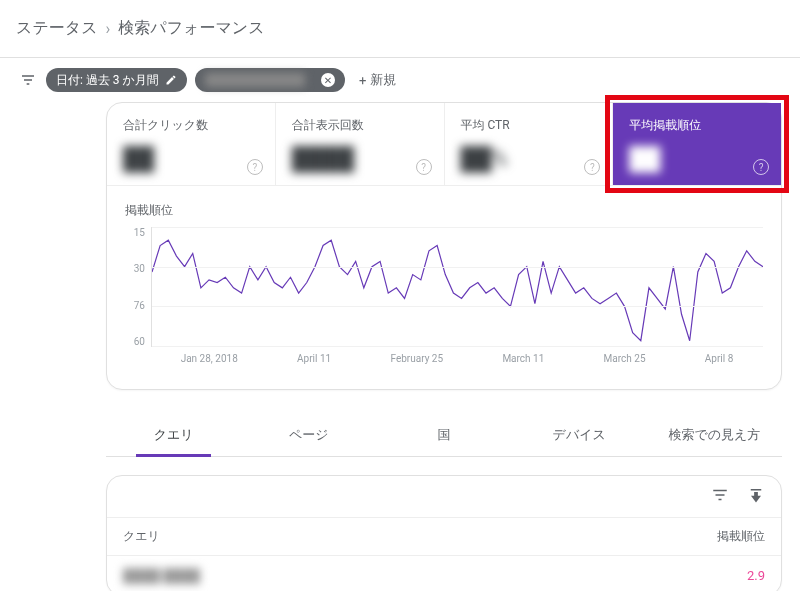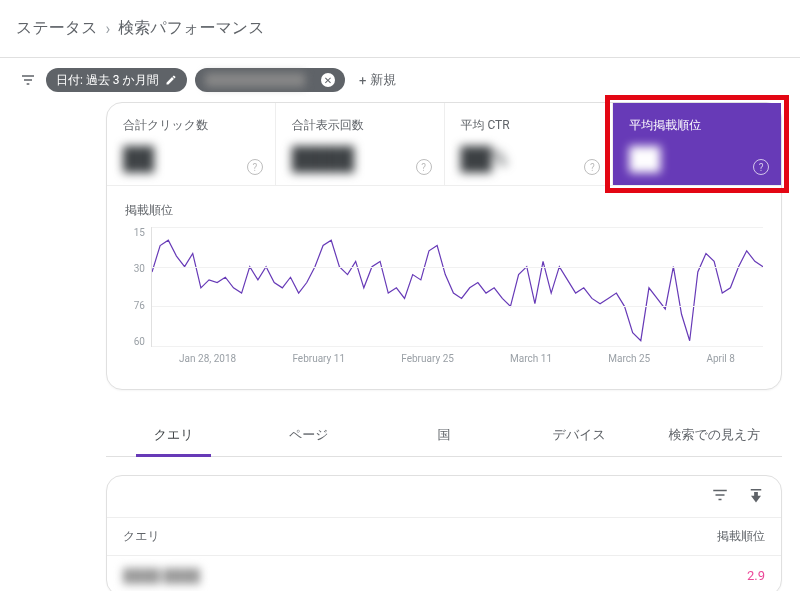--- a/index.html
+++ b/index.html
@@ -112,21 +112,21 @@
             <span>76</span>
             <span>60</span>
           </div>
         <div class="plot" id="plot">
           <svg class="line" id="line-svg" preserveAspectRatio="none" viewBox="0 0 75 100">
               <path d="M0 37.77777777777778 L1 15.555555555555555 L2 11.11111111111111 L3 24.444444444444443 L4 33.33333333333333 L5 22.22222222222222 L6 51.11111111111111 L7 44.44444444444444 L8 46.666666666666664 L9 42.22222222222222 L10 51.11111111111111 L11 55.55555555555556 L12 33.33333333333333 L13 44.44444444444444 L14 33.33333333333333 L15 46.666666666666664 L16 51.11111111111111 L17 42.22222222222222 L18 55.55555555555556 L19 46.666666666666664 L20 33.33333333333333 L21 15.555555555555555 L22 11.11111111111111 L23 33.33333333333333 L24 40 L25 28.888888888888886 L26 51.11111111111111 L27 33.33333333333333 L28 28.888888888888886 L29 55.55555555555556 L30 51.11111111111111 L31 60 L32 40 L33 44.44444444444444 L34 20 L35 15.555555555555555 L36 40 L37 55.55555555555556 L38 60 L39 51.11111111111111 L40 46.666666666666664 L41 55.55555555555556 L42 51.11111111111111 L43 60 L44 66.66666666666666 L45 40 L46 33.33333333333333 L47 64.44444444444444 L48 28.888888888888886 L49 55.55555555555556 L50 33.33333333333333 L51 44.44444444444444 L52 55.55555555555556 L53 51.11111111111111 L54 60 L55 64.44444444444444 L56 60 L57 55.55555555555556 L58 66.66666666666666 L59 88.88888888888889 L60 95.55555555555556 L61 51.11111111111111 L62 60 L63 68.88888888888889 L64 33.33333333333333 L65 73.33333333333333 L66 95.55555555555556 L67 37.77777777777778 L68 22.22222222222222 L69 28.888888888888886 L70 55.55555555555556 L71 51.11111111111111 L72 33.33333333333333 L73 20 L74 28.888888888888886 L75 33.33333333333333 " stroke="#673ab7" stroke-width="1.2" fill="none" vector-effect="non-scaling-stroke"></path>
             </svg>
         <div class="grid-line" style="top: 0%;"></div><div class="grid-line" style="top: 33.3333%;"></div><div class="grid-line" style="top: 66.6667%;"></div><div class="grid-line" style="top: 100%;"></div></div>
         <div class="x-axis" id="x-axis">
             <span>Jan 28, 2018</span>
-            <span>February 11</span>
+            <span>April 11</span>
             <span>February 25</span>
             <span>March 11</span>
             <span>March 25</span>
             <span>April 8</span>
           </div>
       </div>
     </div>
   </div>
 
   <div class="tabs" id="tabs">

